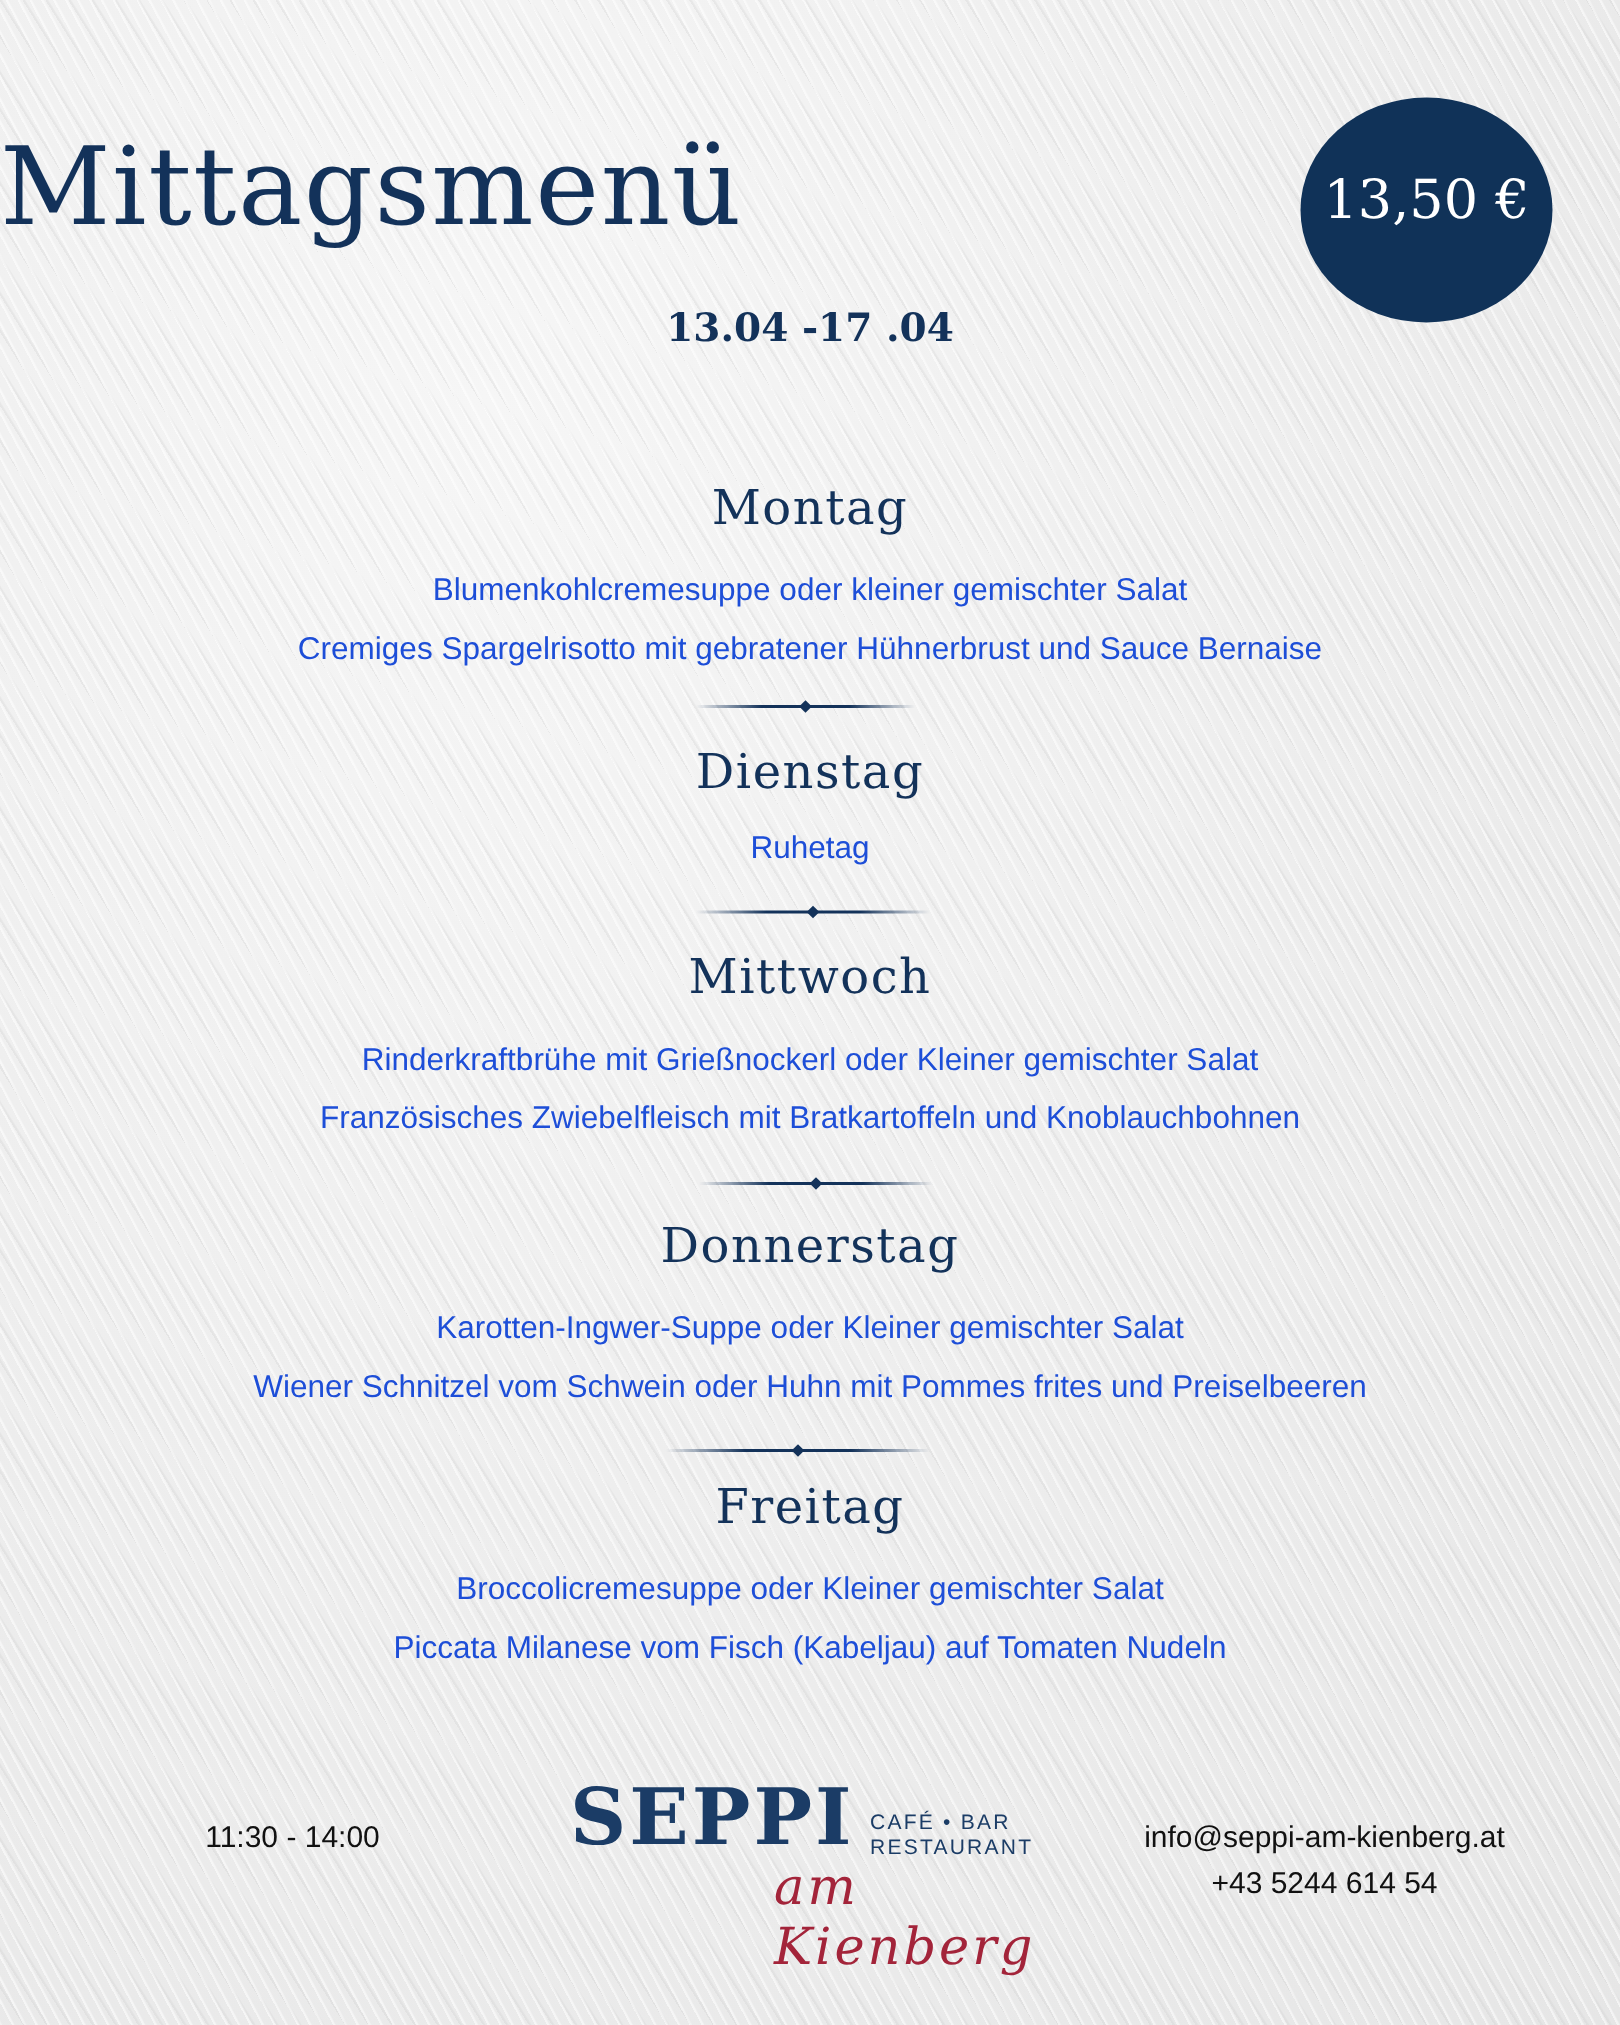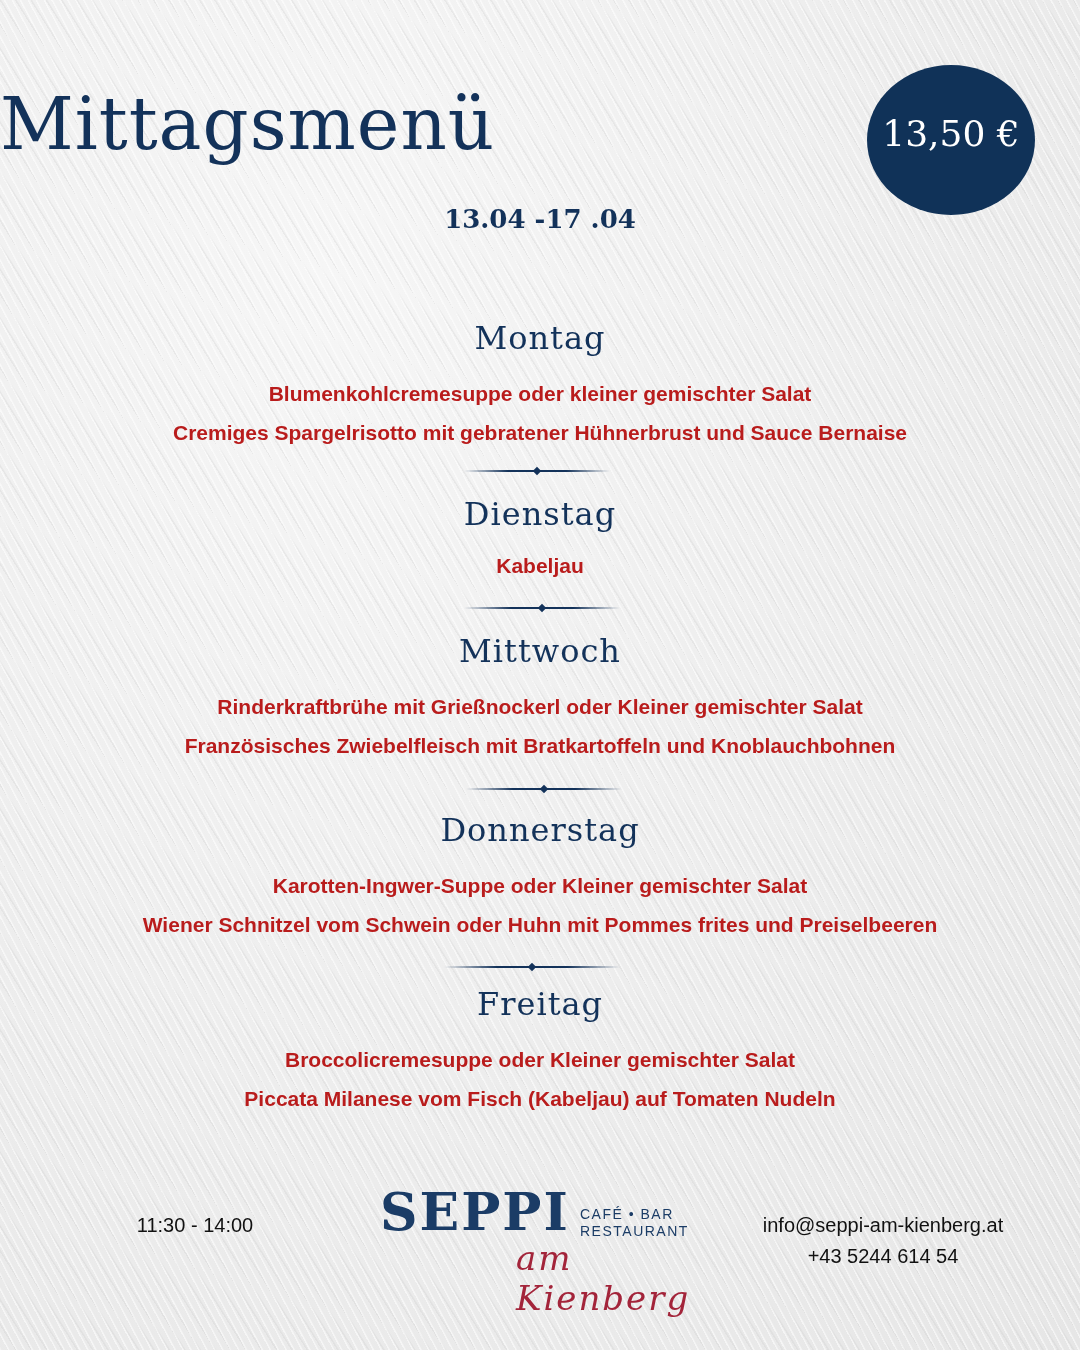--- a/index.html
+++ b/index.html
@@ -31,21 +31,21 @@
       font-family: "DejaVu Serif", serif; color: #fff; font-size: 36px; margin-top: -14px;
     }
     .day {
       position: absolute; left: 0; width: 1080px; text-align: center;
     }
     .day-name {
       font-family: "DejaVu Serif", serif; font-size: 32px; color: #13325a;
       letter-spacing: 1px; line-height: 1;
     }
     .dish {
-      font-size: 21px; color: #b91c1c; line-height: 39px; font-weight: bold;
+      font-size: 21px; color: #1d4ed8; line-height: 39px;
     }
     .divider {
       position: absolute; left: 464px; width: 146px; height: 2px;
       background: linear-gradient(90deg, rgba(19,50,90,0) 0%, #13325a 30%, #13325a 70%, rgba(19,50,90,0) 100%);
     }
     .divider::after {
       content: ""; position: absolute; left: 50%; top: -2px; width: 6px; height: 6px;
       margin-left: -3px; background: #13325a; transform: rotate(45deg);
     }
     .footer-left, .footer-right {
@@ -79,21 +79,21 @@
   <div class="day-name">Montag</div>
   <div style="height:20px"></div>
   <div class="dish">Blumenkohlcremesuppe oder kleiner gemischter Salat</div>
   <div class="dish">Cremiges Spargelrisotto mit gebratener Hühnerbrust und Sauce Bernaise</div>
 </div>
 <div class="divider" style="top:470px;"></div>
 
 <div class="day" style="top:498px;">
   <div class="day-name">Dienstag</div>
   <div style="height:16px"></div>
-  <div class="dish">Kabeljau</div>
+  <div class="dish">Ruhetag</div>
 </div>
 <div class="divider" style="top:607px; left:464px; width:156px;"></div>
 
 <div class="day" style="top:635px;">
   <div class="day-name">Mittwoch</div>
   <div style="height:20px"></div>
   <div class="dish">Rinderkraftbrühe mit Grießnockerl oder Kleiner gemischter Salat</div>
   <div class="dish">Französisches Zwiebelfleisch mit Bratkartoffeln und Knoblauchbohnen</div>
 </div>
 <div class="divider" style="top:788px; left:466px; width:156px;"></div>

